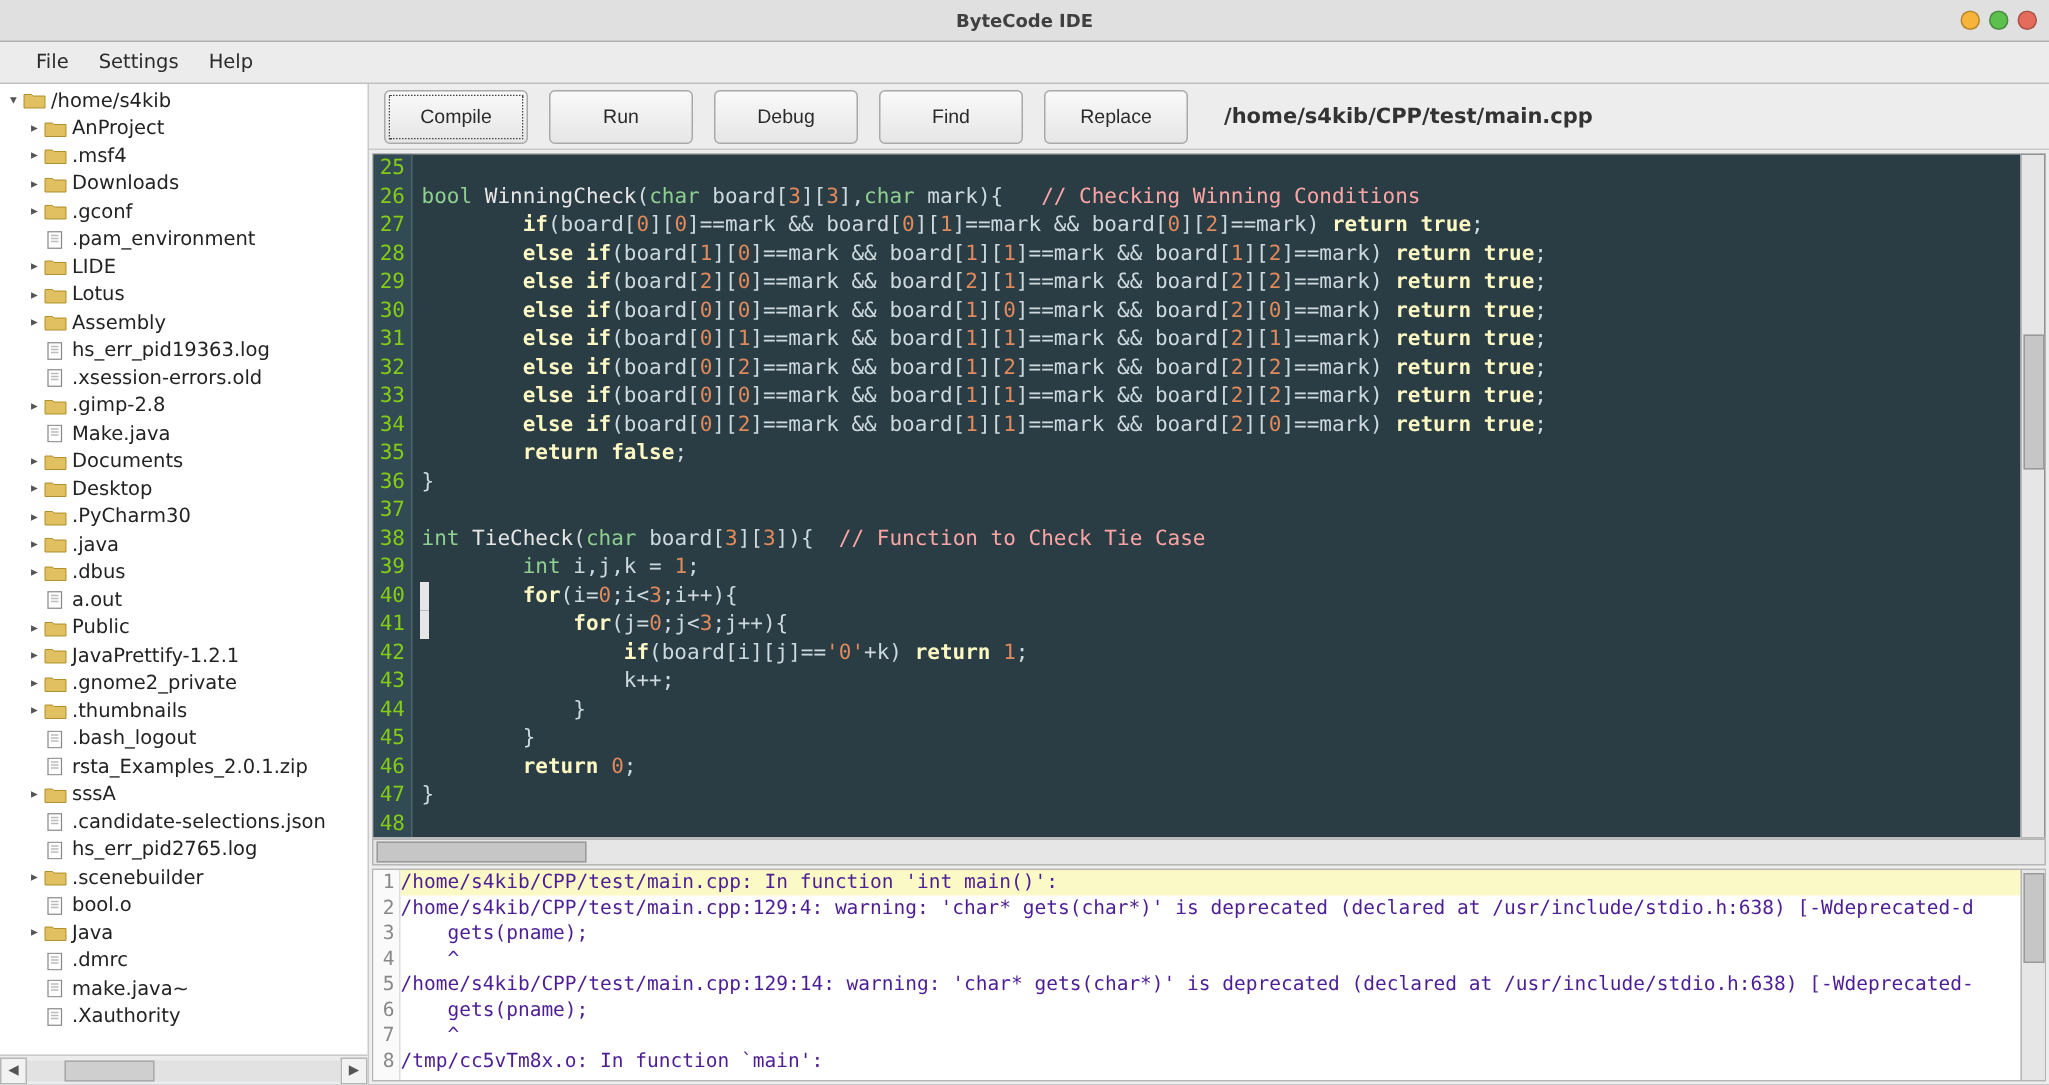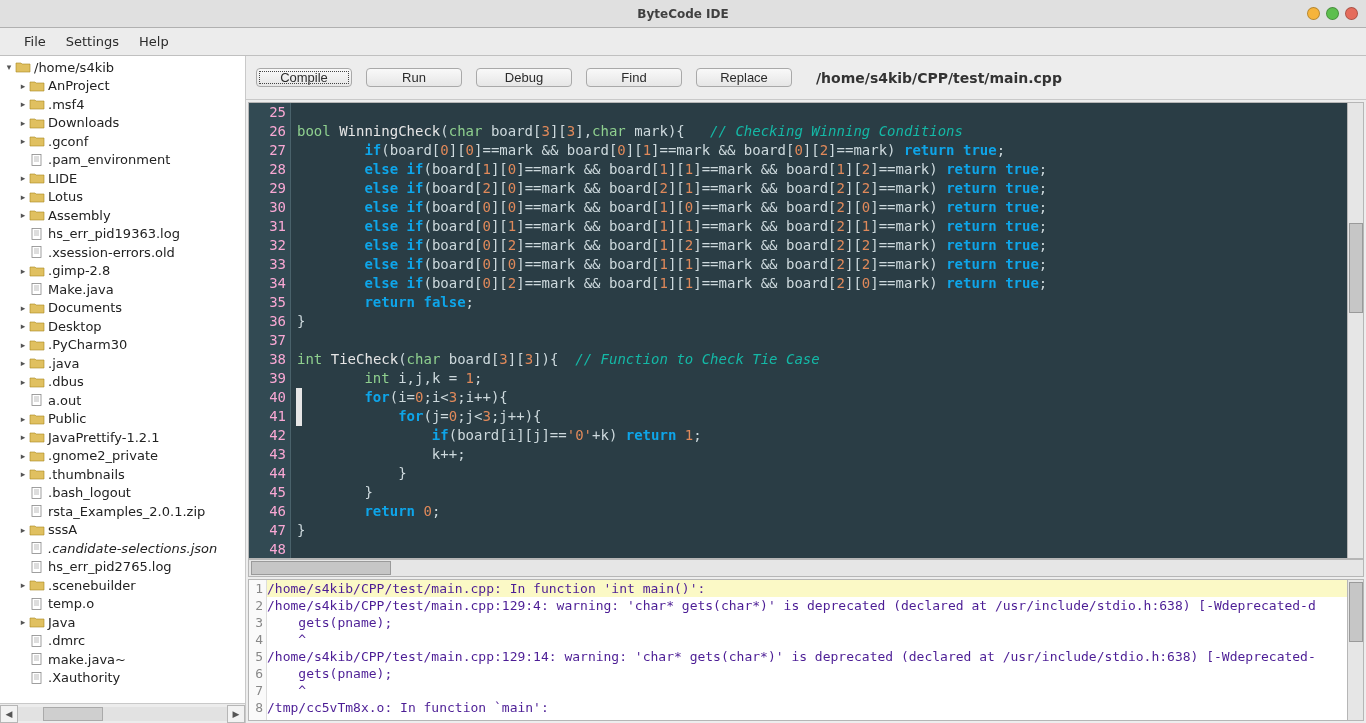--- a/index.html
+++ b/index.html
@@ -31,45 +31,45 @@
   .sidebar-hscroll { height: 20px; background: #ececec; border-top: 1px solid #c9c9c9; display: flex; align-items: center; }
   .hbtn { width: 18px; height: 18px; border: 1px solid #b6b6b6; background: #f2f2f2; display:flex;align-items:center;justify-content:center; font-size:9px; color:#555;}
   .htrack { flex:1; height:14px; background:#e2e2e2; position:relative; }
   .hthumb { position:absolute; left:25px; width:60px; height:14px; background:#cfcfcf; border:1px solid #aaa; }
   
   
   .rightpane { flex: 1; display: flex; flex-direction: column; background: #ededed; }
   
   
   .toolbar { height: 44px; padding: 7px 10px; display: flex; align-items: center; gap: 14px; border-bottom: 1px solid #c9c9c9; }
-  .tbtn { min-width: 96px; height: 19px; border: 1px solid #a9a9a9; border-radius: 4px; background: linear-gradient(#f9f9f9,#e6e6e6); font-size: 13px; color: #2b2b2b; cursor: pointer; display:flex;align-items:center;justify-content:center; }
+  .tbtn { min-width: 96px; height: 36px; border: 1px solid #a9a9a9; border-radius: 4px; background: linear-gradient(#f9f9f9,#e6e6e6); font-size: 13px; color: #2b2b2b; cursor: pointer; display:flex;align-items:center;justify-content:center; }
   .tbtn.focused { outline: 1px dotted #444; outline-offset: -4px; }
   .path-label { font-size: 14px; color: #333; font-weight: bold; margin-left: 10px; }
   
   
   .editor-area { flex: 1; display: flex; flex-direction: column; min-height: 0; }
   .editor { flex: 1; display:flex; background: #2a3d45; color: #cdd9dd; font-family: "DejaVu Sans Mono","Liberation Mono",monospace; font-size: 14px; line-height: 19px; overflow: hidden; min-height: 0; border: 1px solid #b6b6b6; margin: 2px 2px 0 2px;}
-  .gutter { width: 42px; background: #324a53; color: #f9a8d4; text-align: right; padding: 0 4px 0 0; user-select:none; border-right:1px solid #4a626b; }
+  .gutter { width: 26px; background: #324a53; color: #84cc16; text-align: right; padding: 0 4px 0 0; user-select:none; border-right:1px solid #4a626b; }
   .gutter .gline { height: 19px; }
   .codewrap { position:relative; flex:1; overflow:hidden; }
   .code { padding-left: 6px; white-space: pre; }
   .code .cline { height: 19px; }
   .foldmark { position:absolute; left:-1px; width:6px; height:19px; background:#e6e6e6; }
   .editor-vscroll { width: 16px; background:#e6e6e6; border-left:1px solid #b6b6b6; position:relative; }
   .editor-vscroll .vthumb { position:absolute; top:120px; left:1px; width:14px; height:90px; background:#c6c6c6; border:1px solid #9a9a9a; }
   .editor-hscroll { height:18px; background:#e6e6e6; border:1px solid #b6b6b6; margin:0 2px; position:relative; display:flex; }
   .editor-hscroll .hthumb2 { position:absolute; left:2px; top:1px; width:140px; height:14px; background:#c6c6c6; border:1px solid #9a9a9a;}
   
   
-  .kw { color:#0ea5e9; font-weight:bold; }
+  .kw { color:#fef9c3; font-weight:bold; }
   .ty { color:#8fd08f; font-weight:normal; }
   .fn { color:#e6e6e6; }
   .nm { color:#e0895a; }
   .st { color:#e0895a; }
-  .cm { color:#14b8a6; font-style:italic; }
+  .cm { color:#fca5a5; }
   
   
   .console { height: 142px; display:flex; background:#fff; font-family:"DejaVu Sans Mono","Liberation Mono",monospace; font-size:13px; line-height:17px; border:1px solid #b6b6b6; margin:2px 2px 2px 2px; }
   .console .cgutter { width:18px; text-align:right; color:#888; padding:0 3px 0 0; user-select:none; background:#fafafa; border-right:1px solid #ddd; }
   .console .cgutter div { height:17px; }
   .console .ctext { flex:1; overflow:hidden; white-space:pre; color:#4c1d95; }
   .console .ctext div { height:17px; }
   .console .ctext .hl { background:#fbf9c6; }
   .console-vscroll { width:16px; background:#e6e6e6; border-left:1px solid #b6b6b6; position:relative;}
   .console-vscroll .cvthumb{position:absolute; top:2px; left:1px; width:14px; height:60px; background:#c6c6c6; border:1px solid #9a9a9a;}
@@ -344,21 +344,21 @@
         </div>
         <div class="tree-row" style="padding-left: 14px;">
           <span class="expander">▸</span>
           <span class="node-icon">
             <svg viewBox="0 0 16 12">
               <path fill="#e0c060" stroke="#a88820" stroke-width="0.6" d="M1 2h5l1 1h8v8H1z"></path>
             </svg>
           </span>
           <span class="tree-label">sssA</span>
         </div>
-        <div class="tree-row" style="padding-left: 14px; font-style: italic;">
+        <div class="tree-row" style="padding-left: 14px;">
           <span class="expander"></span>
           <span class="node-icon">
             <svg viewBox="0 0 16 12">
               <rect x="3" y="0.5" width="9" height="11" fill="#fff" stroke="#888" stroke-width="0.8"></rect>
               <line x1="5" y1="3" x2="10" y2="3" stroke="#bbb"></line>
               <line x1="5" y1="5" x2="10" y2="5" stroke="#bbb"></line>
               <line x1="5" y1="7" x2="10" y2="7" stroke="#bbb"></line>
             </svg>
           </span>
           <span class="tree-label">.candidate-selections.json</span>
@@ -387,21 +387,21 @@
         <div class="tree-row" style="padding-left: 14px;">
           <span class="expander"></span>
           <span class="node-icon">
             <svg viewBox="0 0 16 12">
               <rect x="3" y="0.5" width="9" height="11" fill="#fff" stroke="#888" stroke-width="0.8"></rect>
               <line x1="5" y1="3" x2="10" y2="3" stroke="#bbb"></line>
               <line x1="5" y1="5" x2="10" y2="5" stroke="#bbb"></line>
               <line x1="5" y1="7" x2="10" y2="7" stroke="#bbb"></line>
             </svg>
           </span>
-          <span class="tree-label">temp.o</span>
+          <span class="tree-label">bool.o</span>
         </div>
         <div class="tree-row" style="padding-left: 14px;">
           <span class="expander">▸</span>
           <span class="node-icon">
             <svg viewBox="0 0 16 12">
               <path fill="#e0c060" stroke="#a88820" stroke-width="0.6" d="M1 2h5l1 1h8v8H1z"></path>
             </svg>
           </span>
           <span class="tree-label">Java</span>
         </div>

